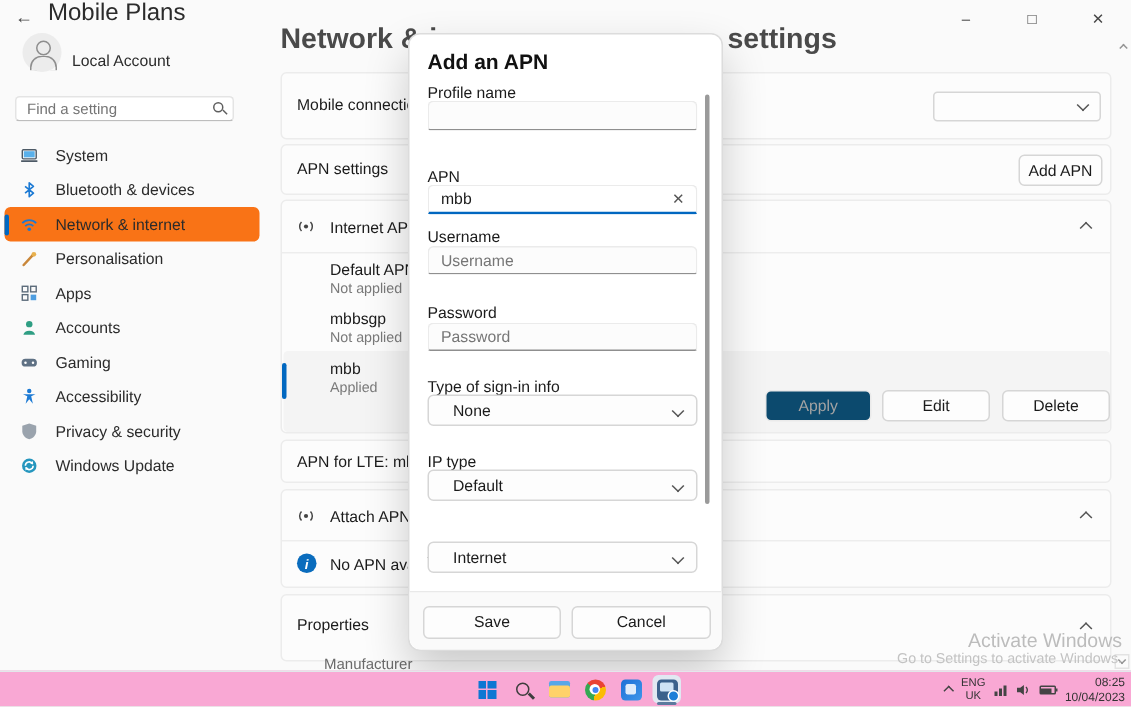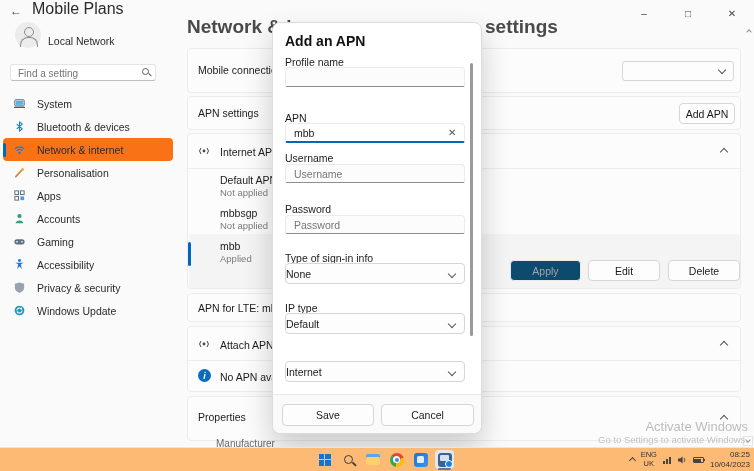--- a/index.html
+++ b/index.html
@@ -55,38 +55,38 @@
     border:1px solid #dcdcdc; border-radius:8px; box-shadow:0 14px 30px rgba(0,0,0,.20); z-index:50; }
   .dlg-title { position:absolute; left:12px; top:10px; font-size:14px; font-weight:700; color:#111; }
   .dlg-label { position:absolute; left:12px; font-size:10.5px; color:#1b1b1b; }
   .dlg-input { position:absolute; left:12px; width:180px; height:20px; background:#fcfcfc;
     border:1px solid #ebebeb; border-bottom:1px solid #8f8f8f; border-radius:4px 4px 2px 2px;
     font-size:10.5px; color:#1b1b1b; padding:0 8px; font-family:inherit; outline:none; }
   .dlg-input::placeholder { color:#767676; }
   .dlg-input.focused { border-bottom:2px solid #0067c0; background:#fff; }
   .clear-x { position:absolute; left:448px; top:127px; font-size:10px; color:#555; z-index:51; }
   .dlg-select { position:absolute; left:12px; width:180px; height:21px; background:#fdfdfd;
-    border:1px solid #d6d6d6; border-radius:4px; display:flex; align-items:center; padding:0 0;
+    border:1px solid #d6d6d6; border-radius:4px; display:flex; align-items:center; padding:0 16px;
     font-size:10.5px; color:#1b1b1b; }
   .dlg-select .chev { position:absolute; right:9px; top:7px; }
   .dlg-footer { position:absolute; left:0; right:0; bottom:0; height:39px; background:#fafafa;
     border-top:1px solid #e9e9e9; border-radius:0 0 8px 8px; }
   .dlg-btn { height:22px; top:9px; }
   .dlg-scroll { position:absolute; left:197px; top:40px; width:3px; height:273px; background:#9a9a9a; border-radius:2px; }
   
   .watermark { position:absolute; right:6px; bottom:26px; text-align:right; z-index:5; }
   .watermark .l1 { font-size:13px; color:#bcbcbc; }
   .watermark .l2 { font-size:9.5px; color:#c3c3c3; }
   
   .win-scroll-up { position:absolute; right:3px; top:30px; }
   .win-scroll-down { position:absolute; right:1px; bottom:25px; width:10px; height:10px; background:#fbfbfb;
     border:1px solid #e3e3e3; display:flex; align-items:center; justify-content:center; }
   .mini-chev { width:4px; height:4px; border-right:1px solid #949494; border-bottom:1px solid #949494; display:inline-block; }
   
-  .taskbar { position:absolute; left:0; right:0; bottom:0; height:24px; background:#fdba74;
+  .taskbar { position:absolute; left:0; right:0; bottom:0; height:24px; background:#f9a8d4;
     border-top:1px solid #e3e7eb; z-index:100; }
   .tb-icons { position:absolute; left:315px; top:2px; display:flex; gap:5px; align-items:center; }
   .tb-cell { width:19px; height:19px; display:flex; align-items:center; justify-content:center; position:relative; border-radius:4px; }
   .tb-cell.active { background:#e1e8f2; }
   .tb-cell.active::after { content:""; position:absolute; left:3px; bottom:-1px; width:13px; height:2px; border-radius:1px; background:#5c7globa; background:#5c7a9e; }
   .start-grid { width:12px; height:12px; display:grid; grid-template-columns:1fr 1fr; gap:1.2px; }
   .start-grid i { background:#0e77d3; }
   .tb-search { width:9px; height:9px; border:1.5px solid #3d3d3d; border-radius:50%; position:relative; }
   .tb-search::after { content:""; position:absolute; left:6.5px; top:7px; width:4.5px; height:1.5px; background:#3d3d3d; transform:rotate(45deg); }
   .folder { width:14px; height:11px; position:relative; }
@@ -119,21 +119,21 @@
     <span class="back-btn">←</span>
     <span class="app-title">Mobile Plans</span>
     <div class="caption">
       <span>–</span>
       <span>□</span>
       <span>✕</span>
     </div>
   </div>
 
   <div class="avatar"></div>
-  <span class="account-name">Local Network</span>
+  <span class="account-name">Local Account</span>
   <input class="search-box" placeholder="Find a setting" style="">
   <span class="search-glyph"></span>
 
   <div class="nav">
     <div class="nav-item">
       <svg viewBox="0 0 14 14">
           <rect x="2" y="3" width="10" height="6.6" rx="0.8" fill="none" stroke="#4d5a66"></rect>
           <rect x="3.1" y="4.1" width="7.8" height="4.4" fill="#59b0ea"></rect>
           <rect x="1" y="10.6" width="12" height="1.2" rx="0.6" fill="#4d5a66"></rect>
         </svg>

